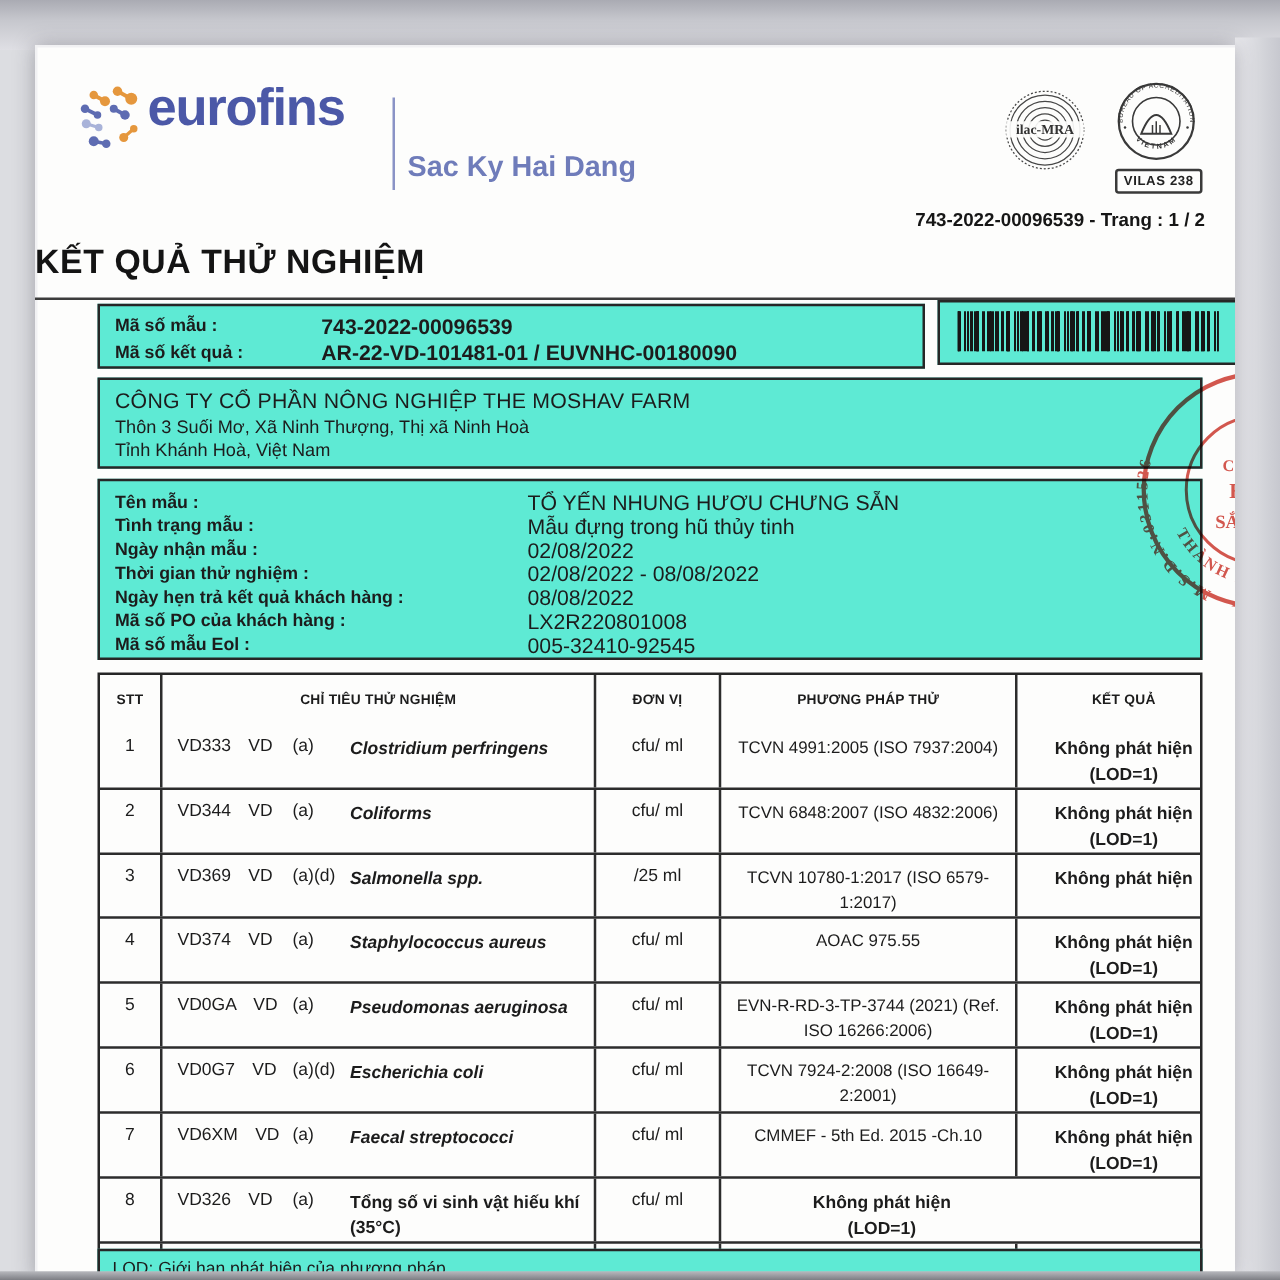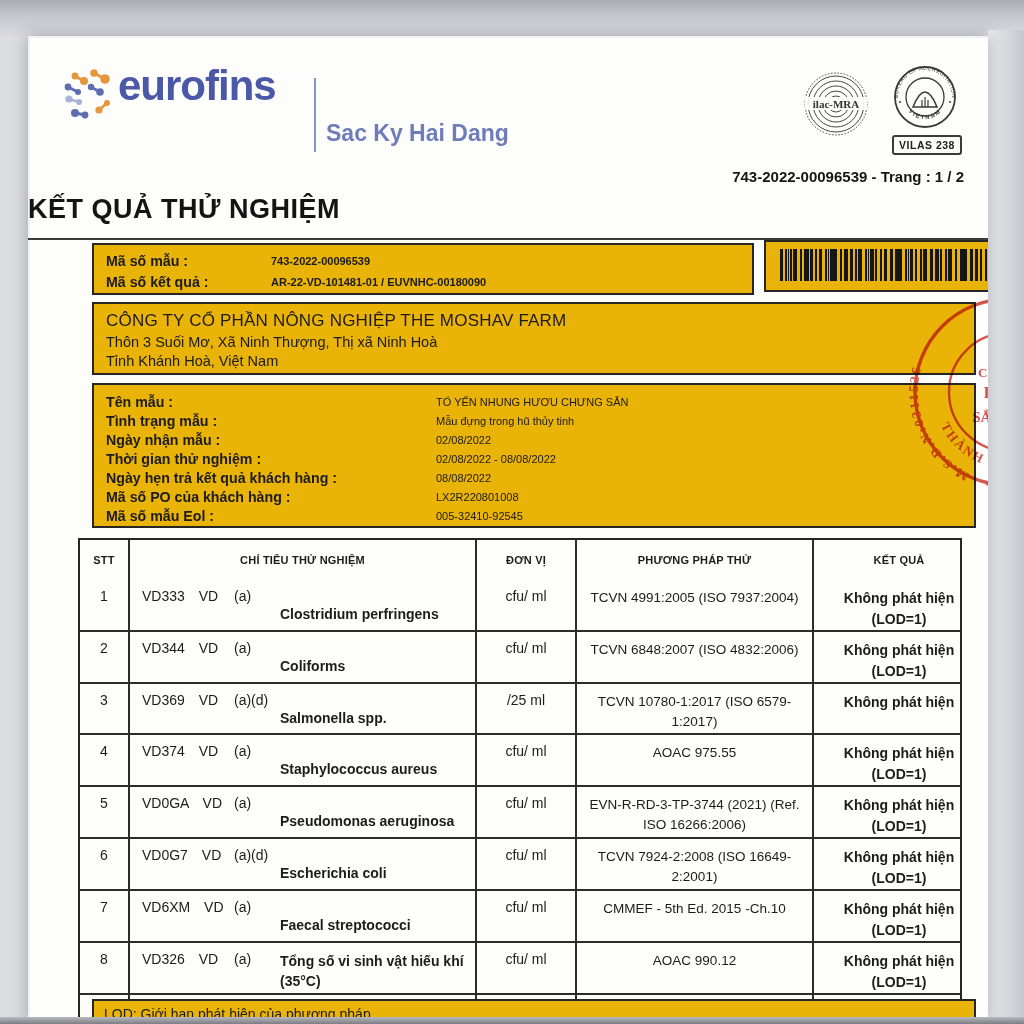--- a/index.html
+++ b/index.html
@@ -23,53 +23,53 @@
   .acc-boa{position:absolute;left:864px;top:28px;}
   .vilas{position:absolute;left:864px;top:99px;width:66px;height:16px;border:2px solid #3a3a3a;
     border-radius:3px;display:flex;align-items:center;justify-content:center;
     font-size:10.5px;font-weight:bold;letter-spacing:.5px;color:#222;}
   .page-ref{position:absolute;right:24px;top:132px;font-size:15px;font-weight:bold;color:#161616;}
   .doc-title{position:absolute;left:0;top:158px;width:100%;text-align:left;
     font-size:27px;font-weight:bold;letter-spacing:.5px;color:#141414;}
   .title-rule{position:absolute;left:0;top:202px;width:100%;height:2px;background:#3c3c3c;}
 
   
-  .bx{position:absolute;border:2px solid #262626;background:#eab308;margin-left:14px;}
+  .bx{position:absolute;border:2px solid #262626;background:#5eead4;}
   .box-codes{left:50px;top:207px;width:662px;height:52px;padding:6px 0 0 12px;box-sizing:border-box;}
   .box-barcode{left:722px;top:204px;width:241px;height:52px;box-sizing:border-box;}
   .barcode{margin:7px 14px;height:32px;background-color:#fff;background:
     repeating-linear-gradient(90deg,#161616 0 2px,transparent 2px 5px),
     repeating-linear-gradient(90deg,#161616 0 1px,transparent 1px 8px),
     repeating-linear-gradient(90deg,#161616 0 3px,transparent 3px 13px);}
   .box-customer{left:50px;top:266px;width:884px;height:73px;padding:7px 12px;box-sizing:border-box;}
   .customer-name{font-size:17px;font-weight:normal;letter-spacing:.2px;}
   .customer-addr{font-size:14.5px;margin-top:3px;}
   .box-sample{left:50px;top:347px;width:884px;height:145px;padding:8px 0 0 12px;box-sizing:border-box;}
   .kv-row{display:flex;line-height:19px;}
   .box-codes .kv-row{line-height:21px;}
   .kv-label{font-weight:bold;font-size:14.2px;flex:0 0 330px;}
   .box-codes .kv-label{flex:0 0 165px;}
-  .kv-value{font-size:11px;text-align:center;}
+  .kv-value{font-size:17px;text-align:center;}
   .kv-value.bold{font-weight:bold;}
 
   
   .rtable{position:absolute;left:50px;top:502px;width:884px;border:2px solid #262626;box-sizing:border-box;}
   .trow{display:grid;grid-template-columns:50px 347px 100px 237px 150px;border-bottom:2px solid #2c2c2c;}
   .trow:last-child{border-bottom:none;}
   .cell{border-right:2px solid #2c2c2c;box-sizing:border-box;font-size:14px;}
   .cell:last-child{border-right:none;margin-left:20px;}
   .thead .cell{min-height:40px;display:flex;align-items:center;justify-content:center;
     font-weight:bold;font-size:11px;letter-spacing:.2px;padding:2px;}
   .tbody .trow .cell{min-height:46px;padding-top:8px;}
   .cell.stt{text-align:center;}
   .cell.name{display:flex;align-items:flex-start;padding-left:12px;padding-right:4px;}
   .code{flex:0 0 92px;word-spacing:10px;}
   .flag{flex:0 0 46px;}
   .pname{flex:1;font-weight:bold;line-height:1.45;}
-  .pname.it{margin-top:16px;}
+  .pname.it{font-style:italic;}
   .cell.unit{text-align:center;}
   .cell.method{text-align:center;padding-left:8px;padding-right:8px;font-size:13.5px;line-height:1.5;}
   .cell.result{text-align:center;font-weight:bold;line-height:1.5;}
   .footnote-box{left:50px;top:963px;width:884px;height:50px;padding:5px 10px;box-sizing:border-box;
     font-size:14px;}
 
   
   .stamp{position:absolute;left:870px;top:246px;mix-blend-mode:multiply;opacity:.85;z-index:30;}
   .stamp text{font-family:"Liberation Serif",serif;fill:#cd3a30;font-weight:bold;}
 </style>
@@ -337,21 +337,20 @@
             </div>
           </div>
           <div class="trow">
             <div class="cell stt">8</div>
             <div class="cell name">
               <span class="code">VD326 VD</span>
               <span class="flag">(a)</span>
               <span class="pname">Tổng số vi sinh vật hiếu khí (35°C)</span>
             </div>
             <div class="cell unit">cfu/ ml</div>
-            <div class="cell method">AOAC 990.12</div>
             <div class="cell result">
               <div class="rline">Không phát hiện</div>
               <div class="rline">(LOD=1)</div>
             </div>
           </div>
           <div class="trow">
             <div class="cell stt">9</div>
             <div class="cell name">
               <span class="code">VD0GD VD</span>
               <span class="flag"></span>

